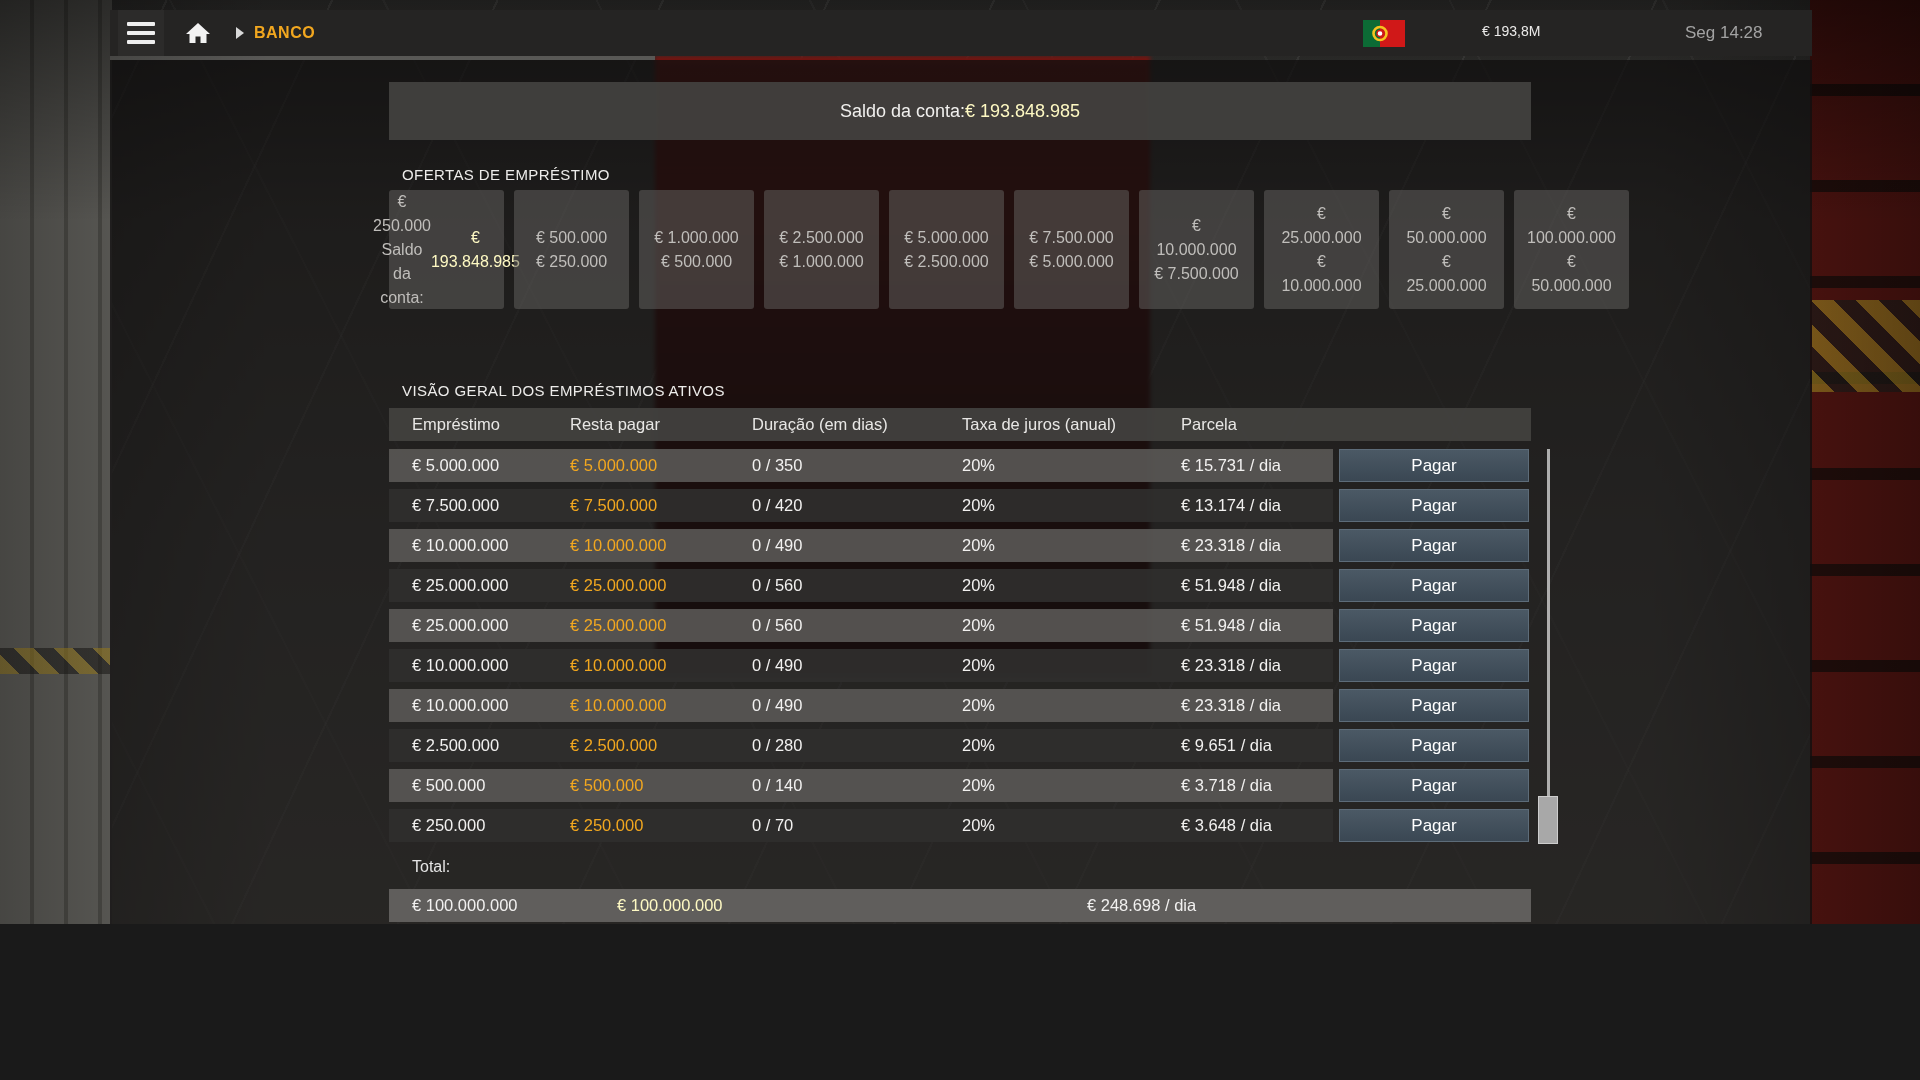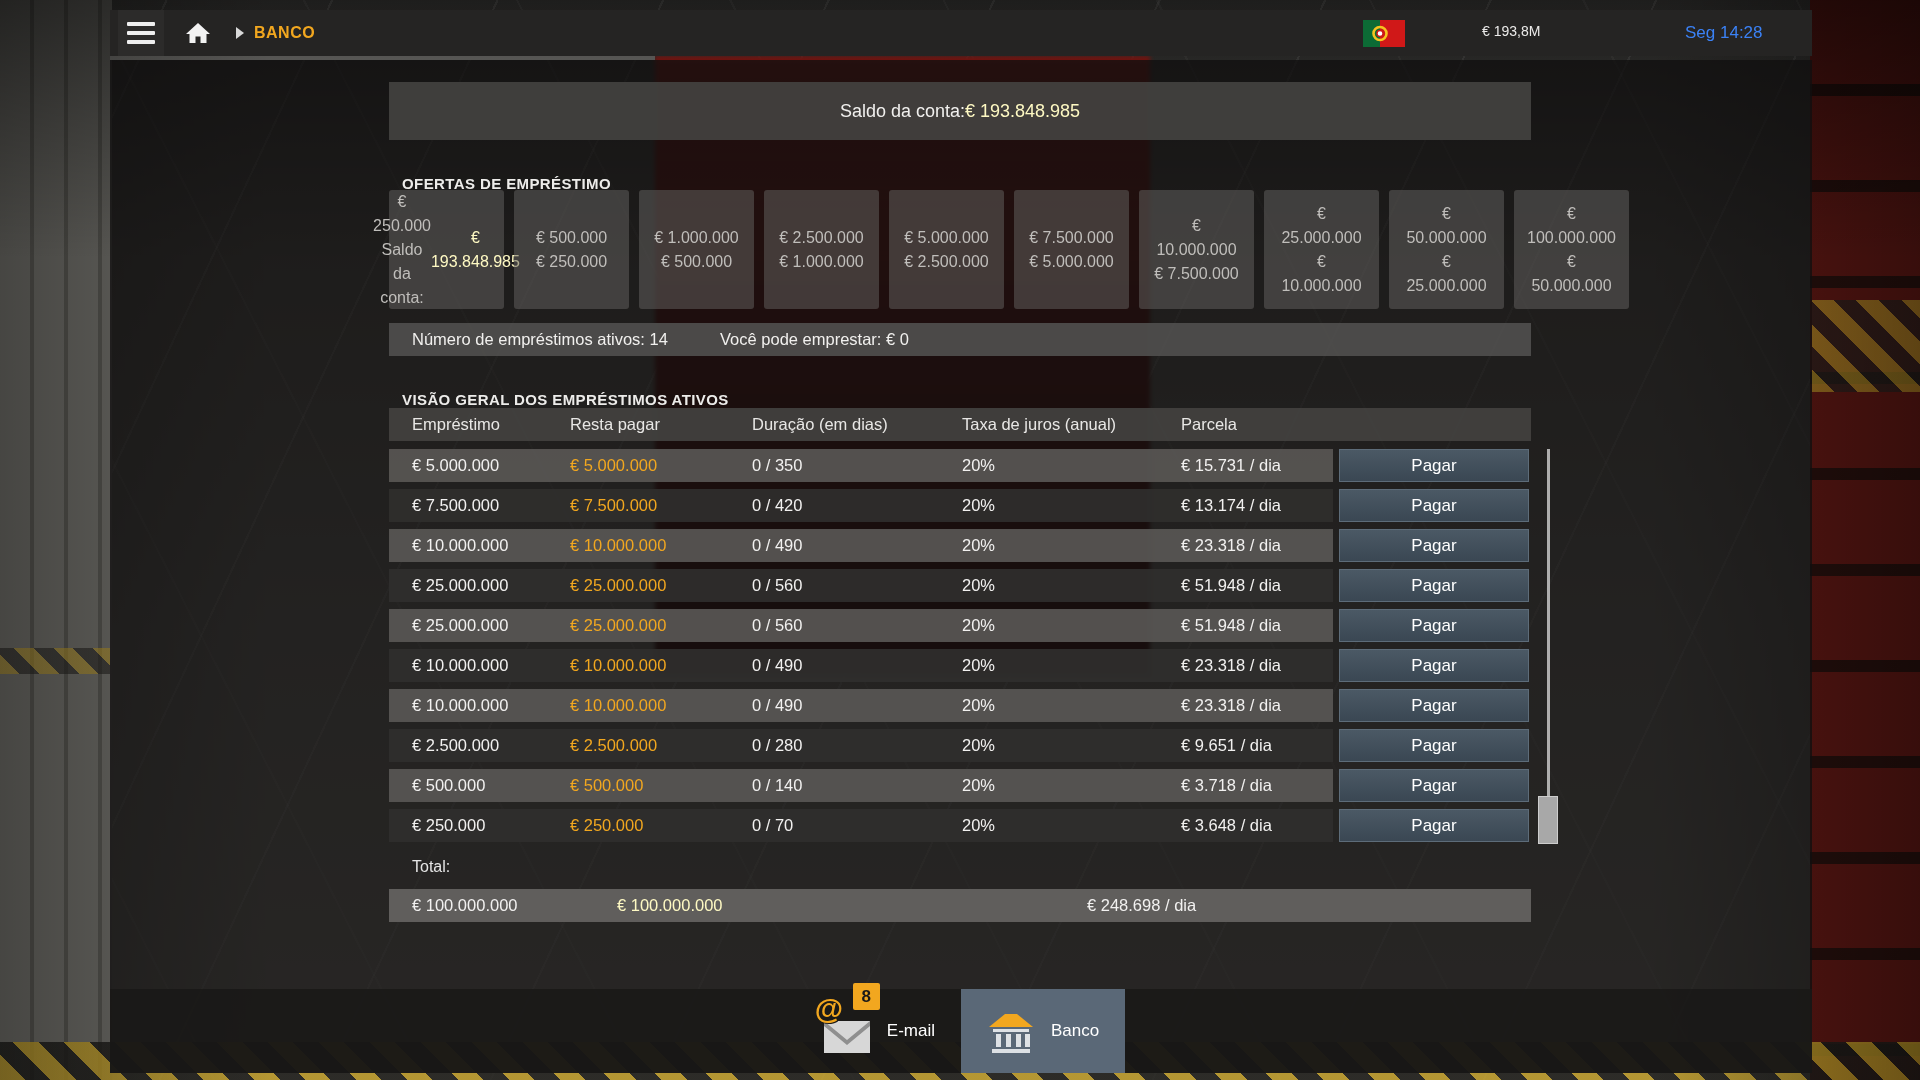--- a/index.html
+++ b/index.html
@@ -1,16 +1,16 @@
 <!DOCTYPE html>
 <html><head>
 <meta charset="utf-8">
 <style>
   html,body{margin:0;padding:0;background:#1a1a1a;}
-  .screen{position:relative;width:1920px;height:1080px;overflow:hidden;
+  .screen{position:relative;width:1920px;height:924px;overflow:hidden;
     font-family:"Liberation Sans","DejaVu Sans",sans-serif;background:#56554f;}
 
   
   .bg{position:absolute;inset:0;}
   .bg-floor{position:absolute;inset:0;
     background:linear-gradient(180deg,#3c3b39 0%,#504f4a 28%,#666560 58%,#7a7870 100%);}
   .bg-seams{position:absolute;inset:0;
     background:
       repeating-linear-gradient(115deg,rgba(255,255,255,.10) 0 2px,transparent 2px 150px),
       repeating-linear-gradient(63deg,rgba(255,255,255,.06) 0 2px,transparent 2px 190px);}
@@ -40,28 +40,28 @@
   
   .menu-btn{position:absolute;left:8px;top:0;width:46px;height:46px;background:#2c2b2a;cursor:pointer;
     display:flex;flex-direction:column;justify-content:center;align-items:center;gap:5px;}
   .menu-btn span{width:28px;height:4px;background:#efefef;border-radius:1px;}
   .home-btn{position:absolute;left:66px;top:0;width:44px;height:46px;display:flex;align-items:center;justify-content:center;cursor:pointer;}
   .crumb-sep{position:absolute;left:126px;top:17px;width:0;height:0;
     border-left:8px solid #d9d9d9;border-top:6px solid transparent;border-bottom:6px solid transparent;}
   .crumb{position:absolute;left:144px;top:14px;font-size:16px;font-weight:700;letter-spacing:.5px;color:#f2a71f;cursor:pointer;}
   .flag{position:absolute;left:1253px;top:10px;width:42px;height:27px;}
   .money{position:absolute;left:1372px;top:13px;font-size:14px;color:#eceberg;color:#ecebea;}
-  .clock{position:absolute;left:1575px;top:13px;font-size:17px;color:#3b82f6;}
+  .clock{position:absolute;left:1575px;top:13px;font-size:17px;color:#a3a3a3;}
 
   
   .widget{position:absolute;z-index:2;}
   .saldo{left:279px;top:72px;width:1142px;height:58px;background:rgba(66,65,63,.94);
     display:flex;align-items:center;justify-content:center;gap:0;font-size:18px;color:#f1f0ee;}
   .yellow{color:#fef9c3;}
-  .section-label{color:#edecea;font-size:15px;font-weight:700;letter-spacing:.4px;white-space:nowrap;margin-top:9px;}
+  .section-label{color:#edecea;font-size:15px;font-weight:400;letter-spacing:.4px;white-space:nowrap;}
   .offers-title{left:292px;top:156px;}
   .cards{left:279px;top:180px;display:flex;gap:10px;}
   .card{width:115px;height:119px;background:rgba(100,97,95,.52);border-radius:3px;box-sizing:border-box;
     display:flex;align-items:center;justify-content:center;text-align:center;padding:0 6px;
     font-size:16px;line-height:24px;color:#c0bebb;white-space:pre-line;cursor:pointer;}
   .info-bar{left:279px;top:313px;width:1142px;height:33px;background:rgba(79,78,76,.94);
     font-size:16.5px;color:#f1f0ee;}
   .info-bar .i1{position:absolute;left:23px;line-height:33px;white-space:nowrap;}
   .info-bar .i2{position:absolute;left:331px;line-height:33px;white-space:nowrap;}
   .table-title{left:292px;top:372px;}
@@ -176,24 +176,20 @@
 50.000.000
 €
 25.000.000</span></div>
 
   <div class="card"><span class="card-text">€
 100.000.000
 €
 50.000.000</span></div>
 </div>
 
-    <div class="widget info-bar">
-      <span class="i1">Número de empréstimos ativos: 14</span>
-      <span class="i2">Você pode emprestar: € 0</span>
-    </div>
 
     <div class="widget section-label table-title">VISÃO GERAL DOS EMPRÉSTIMOS ATIVOS</div>
     <div class="widget thead">
       <span class="c p1">Empréstimo</span>
       <span class="c p2">Resta pagar</span>
       <span class="c p3">Duração (em dias)</span>
       <span class="c p4">Taxa de juros (anual)</span>
       <span class="c p5">Parcela</span>
     </div>
     <div class="widget" id="rows">

